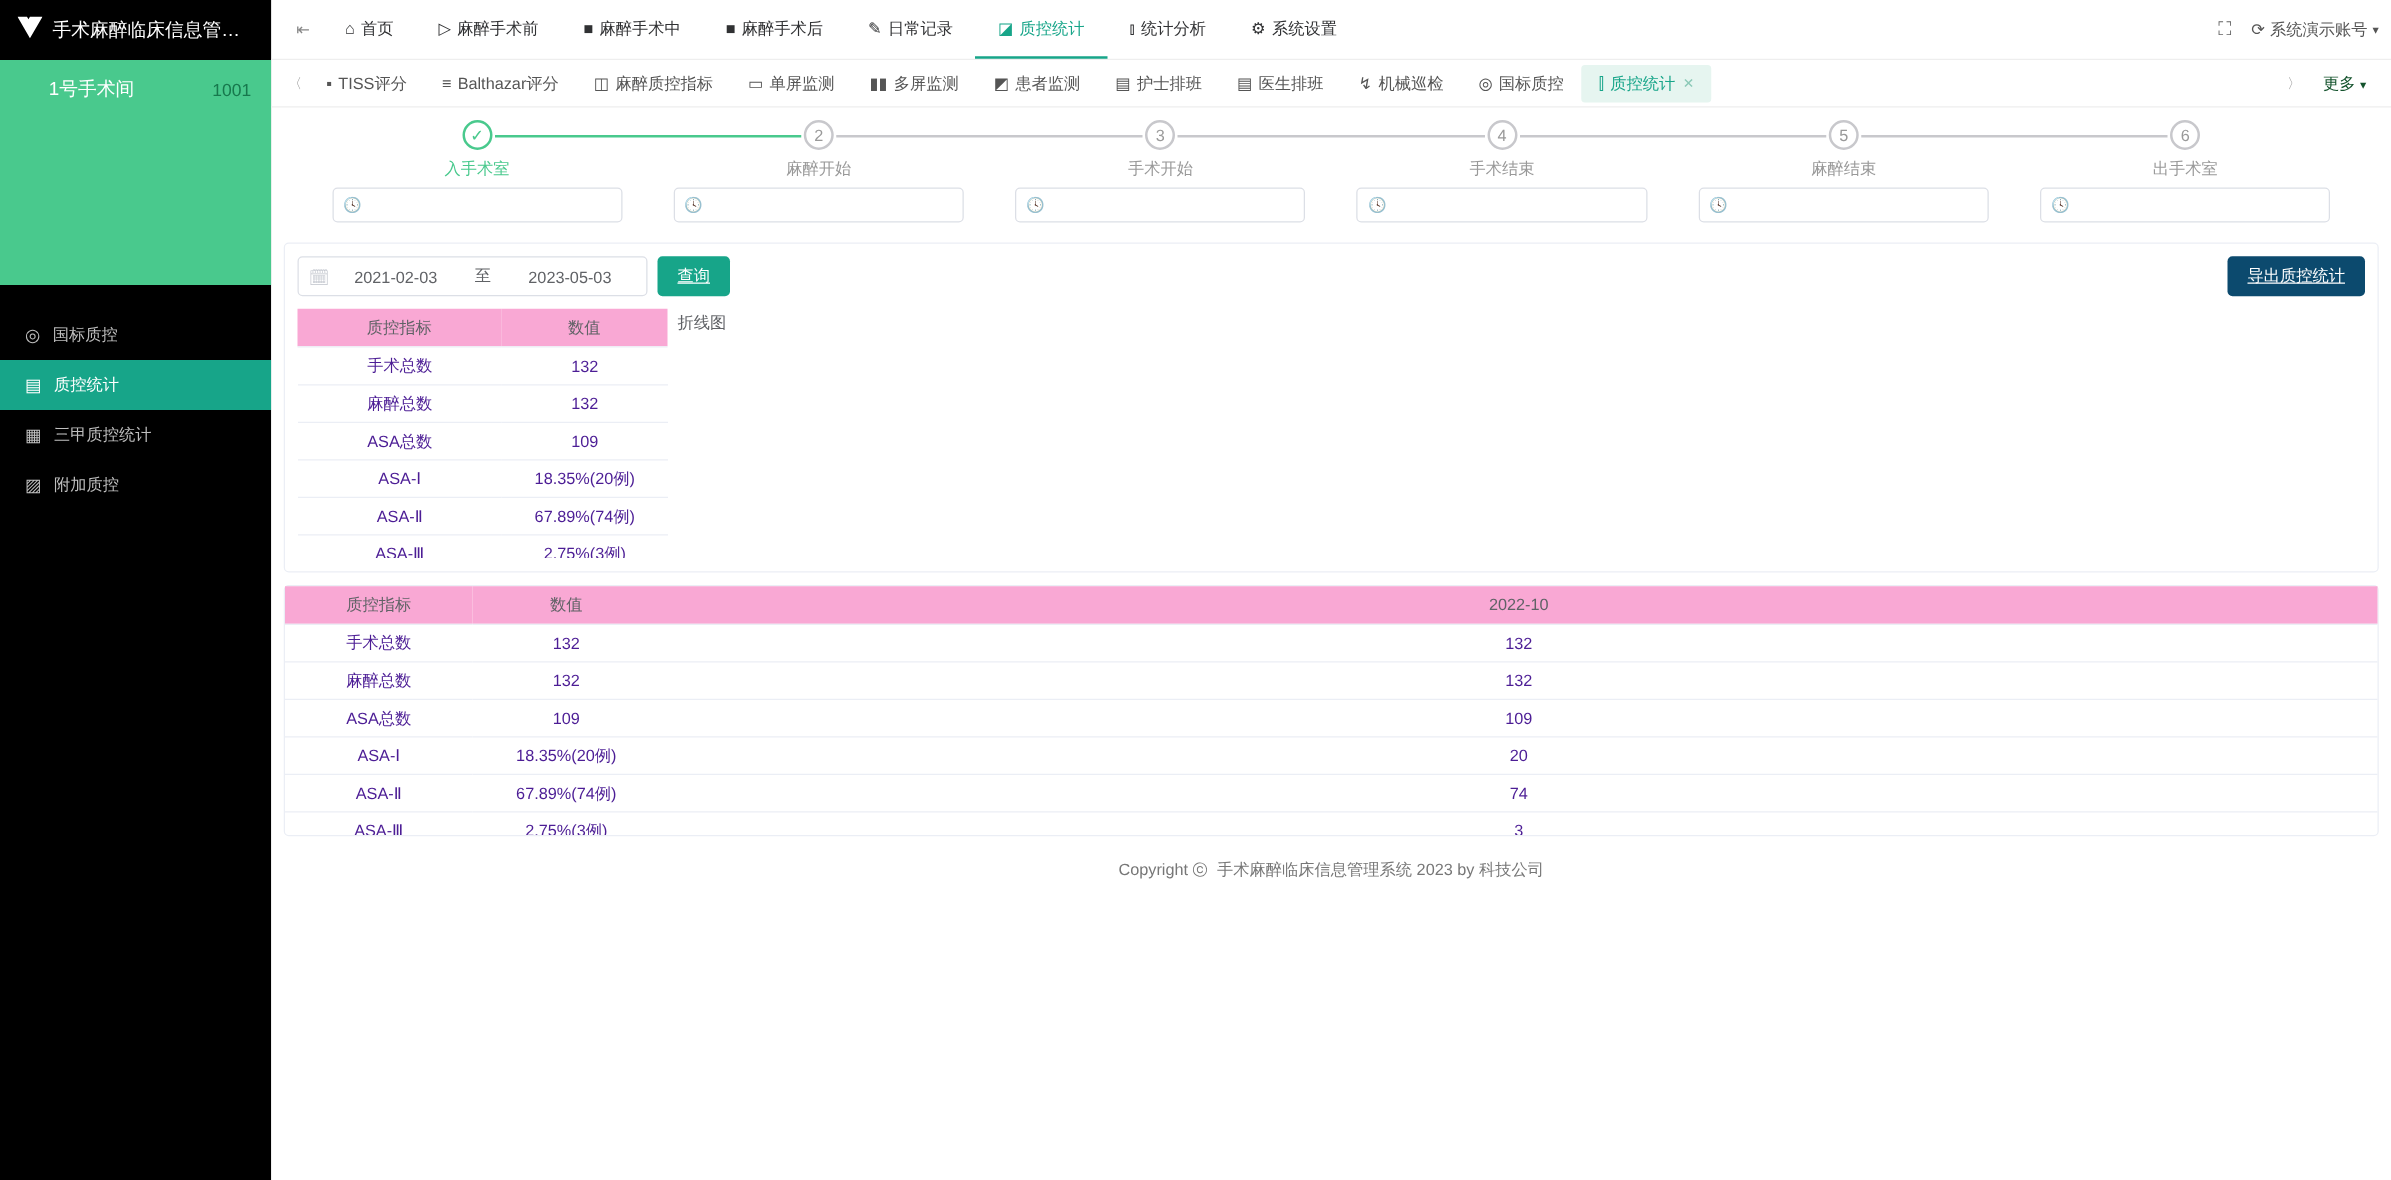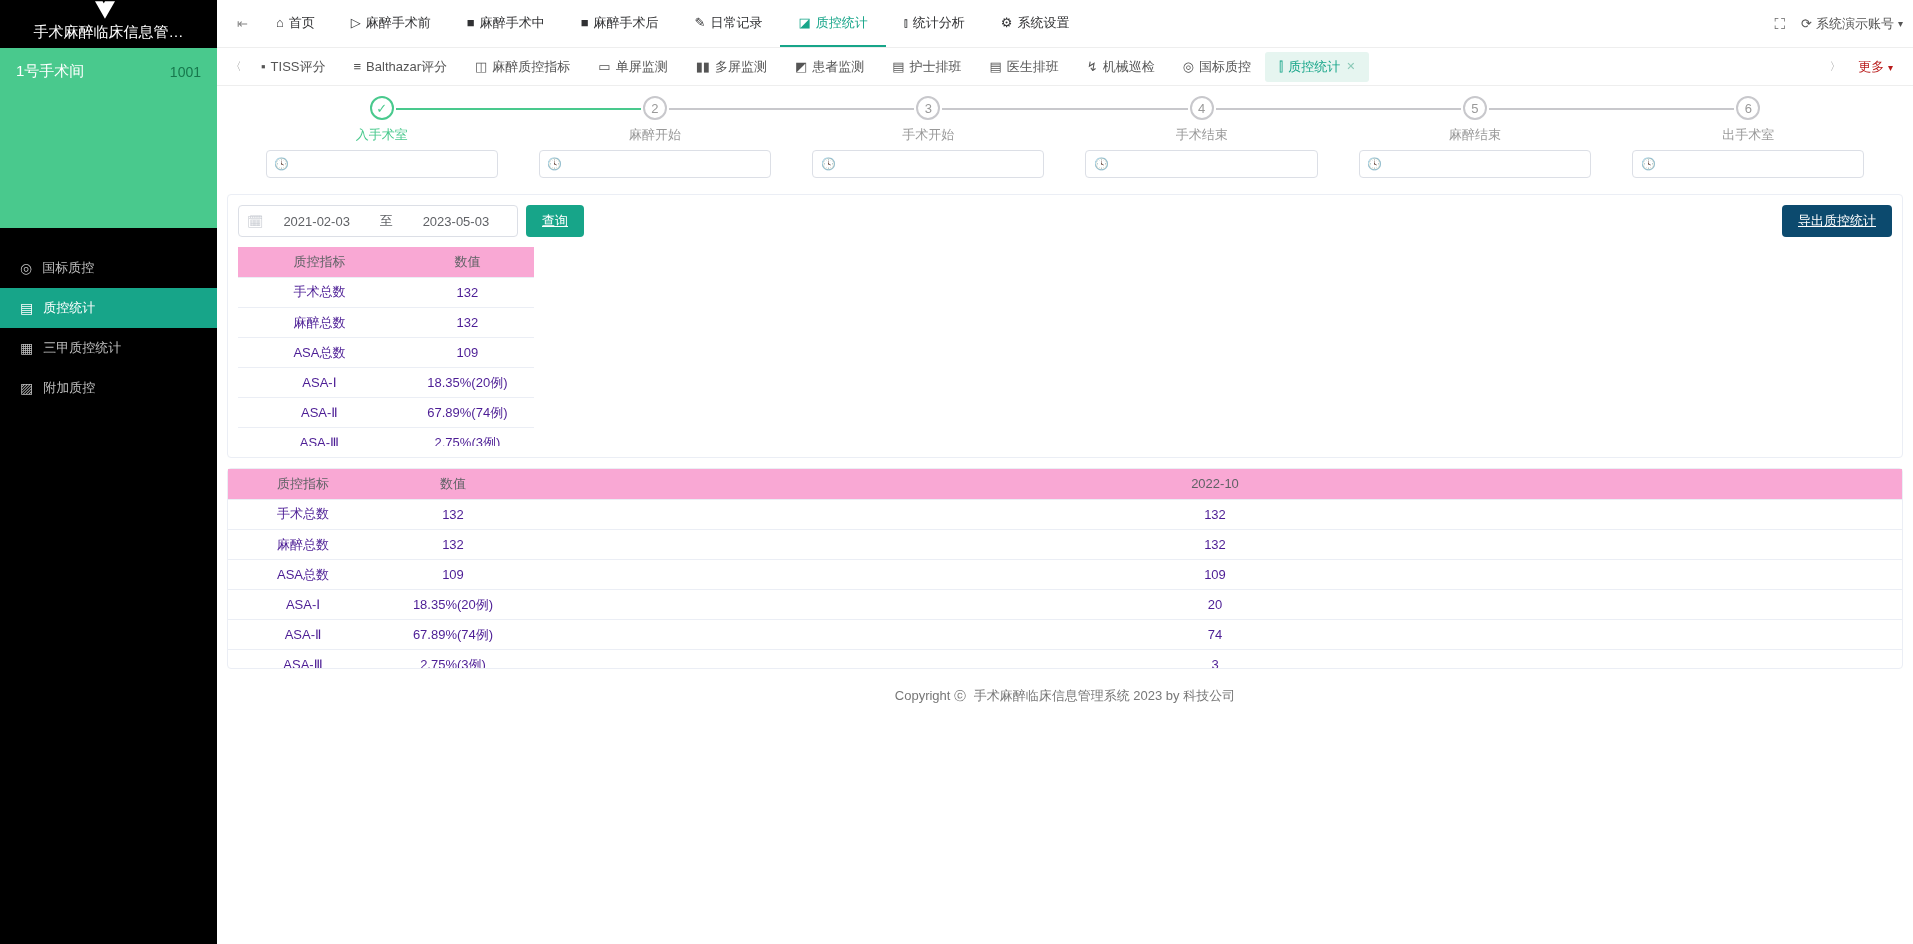--- a/index.html
+++ b/index.html
@@ -2,25 +2,25 @@
 <html><head>
   <meta charset="utf-8">
   <style>
     * { margin: 0; padding: 0; box-sizing: border-box; }
     body { font-family: -apple-system, "PingFang SC", "Microsoft YaHei", sans-serif; font-size: 13px; color: #303133; background: #fff; overflow: hidden; }
     
     .app { display: flex; height: 944px; width: 1913px; }
     
     
     .sidebar { width: 217px; background: #000; color: #fff; display: flex; flex-direction: column; }
-    .logo { height: 48px; display: flex; align-items: center; padding: 0 14px; font-size: 15px; font-weight: 500; white-space: nowrap; overflow: hidden; background: #000; flex-direction: column; }
+    .logo { height: 48px; display: flex; align-items: center; padding: 0 14px; font-size: 15px; font-weight: 500; white-space: nowrap; overflow: hidden; background: #000; }
     .logo-icon { margin-right: 8px; }
     .logo-icon svg { width: 20px; height: 20px; }
     .room-box { background: #49c98d; color: #fff; height: 180px; padding: 14px 16px; }
-    .room-title-row { display: flex; justify-content: space-between; align-items: center; font-size: 15px; }
+    .room-title-row { display: flex; justify-content: space-between; align-items: center; font-size: 15px; margin-left: 23px; }
     .room-code { font-size: 14px; color: #17784d; }
     .side-nav { flex: 1; padding-top: 20px; }
     .side-item { display: flex; align-items: center; height: 40px; padding: 0 20px; color: #bfbfbf; cursor: pointer; font-size: 13px; }
     .side-item .icon { margin-right: 10px; font-size: 14px; line-height: 1; }
     .side-item.active { background: #17a589; color: #fff; }
     
     
     .main { flex: 1; display: flex; flex-direction: column; background: #fff; }
     
     
@@ -35,21 +35,21 @@
     .account { display: flex; align-items: center; cursor: pointer; font-size: 13px; }
     
     
     .tabs-bar { height: 38px; display: flex; align-items: center; border-bottom: 1px solid #eee; padding: 0 8px; position: relative; }
     .tabs-scroll-left, .tabs-scroll-right { width: 22px; text-align: center; color: #999; cursor: pointer; font-size: 11px; }
     .tabs-wrap { flex: 1; display: flex; overflow: hidden; align-items: center; }
     .tab-pill { display: inline-flex; align-items: center; padding: 0 14px; height: 38px; cursor: pointer; color: #555; font-size: 13px; white-space: nowrap; }
     .tab-pill .icon { margin-right: 5px; font-size: 13px; line-height: 1; }
     .tab-pill.active { background: #e6f5f0; color: #17a589; border-radius: 3px; height: 30px; }
     .tab-pill .close { margin-left: 6px; font-size: 11px; color: #8bc9b7; }
-    .more-btn { padding: 0 12px; color: #b91c1c; cursor: pointer; font-size: 13px; }
+    .more-btn { padding: 0 12px; color: #14532d; cursor: pointer; font-size: 13px; }
     
     
     .steps-row { display: flex; padding: 10px 28px 6px 28px; position: relative; }
     .step-col { flex: 1; text-align: center; position: relative; }
     .step-circle { width: 24px; height: 24px; border: 2px solid #c8c8cc; border-radius: 50%; display: inline-flex; align-items: center; justify-content: center; background: #fff; color: #999; font-size: 13px; position: relative; z-index: 2; }
     .step-circle.done { border-color: #49c98d; color: #49c98d; }
     .step-label { margin-top: 6px; font-size: 13px; color: #999; }
     .step-label.done { color: #49c98d; }
     .step-input { margin-top: 6px; height: 28px; border: 1px solid #dcdfe6; border-radius: 4px; width: 85%; display: inline-flex; align-items: center; padding: 0 8px; color: #c0c4cc; font-size: 12px; }
     .step-line { position: absolute; top: 12px; left: calc(50% + 14px); right: calc(-50% + 14px); height: 2px; background: #c8c8cc; z-index: 1; }
@@ -297,20 +297,21 @@
                       <td>67.89%(74例)</td>
                     </tr>
                     <tr>
                       <td style="width:55%;">ASA-Ⅲ</td>
                       <td>2.75%(3例)</td>
                     </tr>
                   </tbody>
                 </table>
               </div>
           </div>
+          <div class="line-title">折线图</div>
         </div>
       </div>
 
       <div class="card detail-table-box" style="margin:0;">
         <table class="el-tbl">
           <thead>
               <tr>
             <th style="width:150px;">质控指标</th>
             <th style="width:150px;">数值</th>
             <th>2022-10</th>

